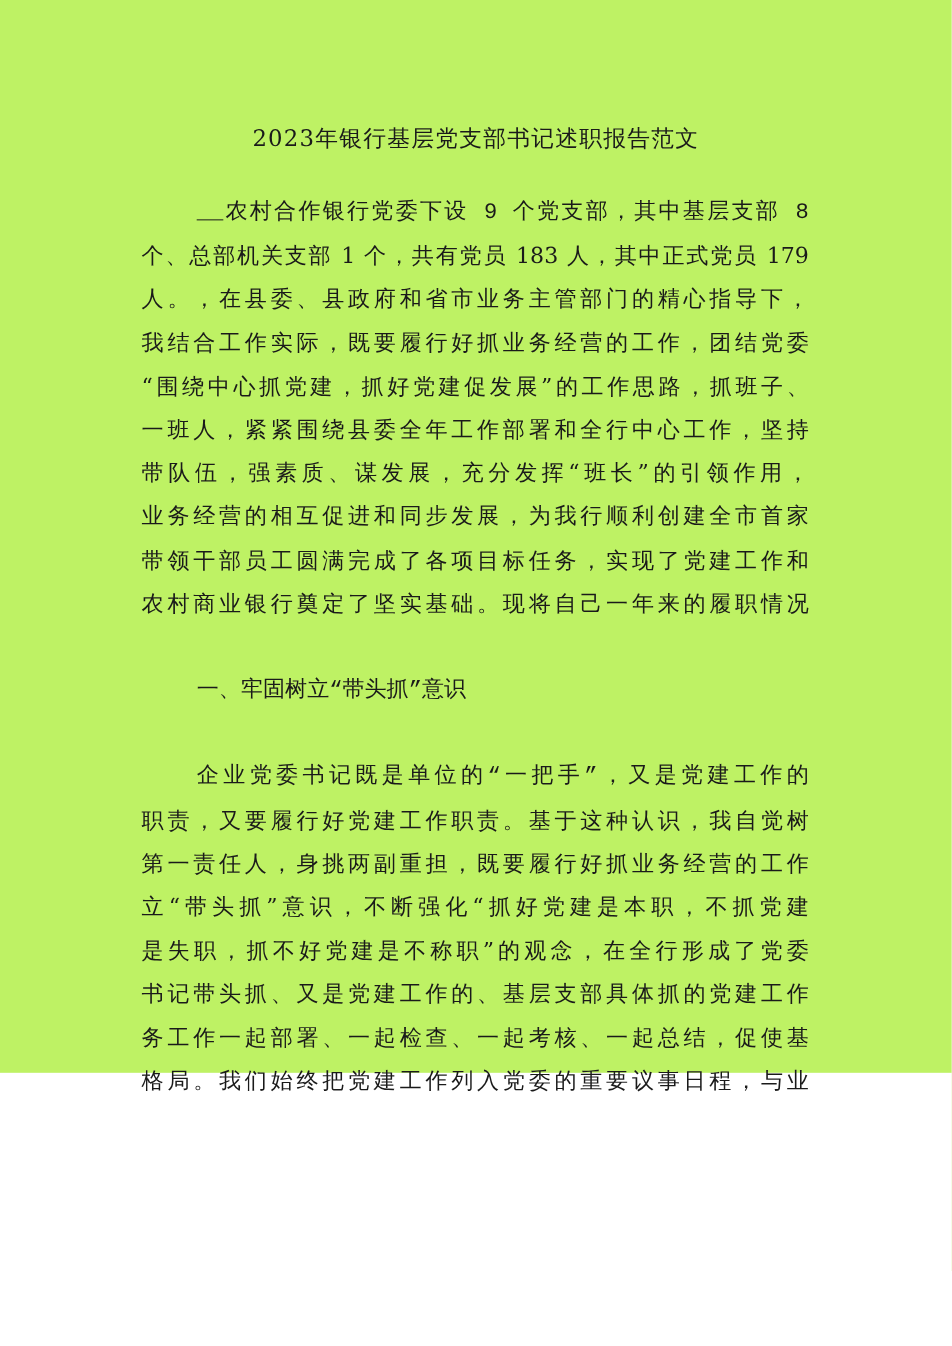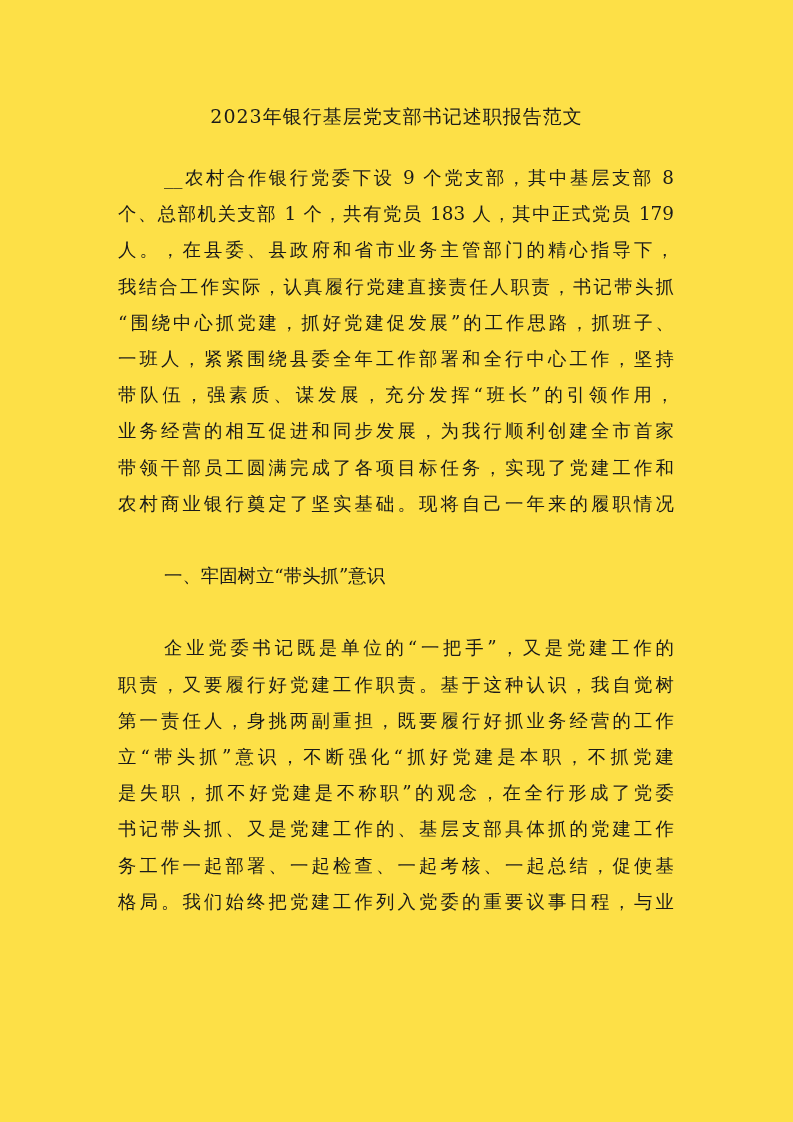--- a/index.html
+++ b/index.html
@@ -13,22 +13,22 @@
       overflow: hidden;
       position: relative;
       font-family: "DejaVu Serif", "Liberation Serif", serif;
       color: #1a1a1a;
     }
     .page {
       position: absolute;
       left: 0;
       top: 0;
       width: 793px;
-      height: 1122px;
-      background: #fde047;
+      height: 894px;
+      background: #bef264;
     }
     .title {
       position: absolute;
       left: 0;
       width: 793px;
       top: 102px;
       text-align: center;
       font-size: 19px;
       line-height: 28px;
       letter-spacing: 1px;
@@ -48,37 +48,38 @@
       white-space: nowrap;
       text-align: justify;
       text-align-last: justify;
       letter-spacing: 0;
     }
     .line.last {
       text-align-last: left;
     }
     .line.indent {
       padding-left: 46px;
+      font-family: Liberation Mono, monospace;
     }
     .gap {
       height: 36.2px;
     }
   </style>
 </head>
 <body>
 
 <div class="page">
   <h1 class="title">2023年银行基层党支部书记述职报告范文</h1>
 
   <div class="body">
 
     <div class="line indent">__农村合作银行党委下设 9 个党支部，其中基层支部 8</div>
     <div class="line">个、总部机关支部 1 个，共有党员 183 人，其中正式党员 179</div>
     <div class="line">人。，在县委、县政府和省市业务主管部门的精心指导下，</div>
-    <div class="line">我结合工作实际，认真履行党建直接责任人职责，书记带头抓</div>
+    <div class="line">我结合工作实际，既要履行好抓业务经营的工作，团结党委</div>
     <div class="line">“围绕中心抓党建，抓好党建促发展”的工作思路，抓班子、</div>
     <div class="line">一班人，紧紧围绕县委全年工作部署和全行中心工作，坚持</div>
     <div class="line">带队伍，强素质、谋发展，充分发挥“班长”的引领作用，</div>
     <div class="line">业务经营的相互促进和同步发展，为我行顺利创建全市首家</div>
     <div class="line">带领干部员工圆满完成了各项目标任务，实现了党建工作和</div>
     <div class="line">农村商业银行奠定了坚实基础。现将自己一年来的履职情况</div>
 
     <div class="gap"></div>
 
     <div class="line indent last">一、牢固树立“带头抓”意识</div>

